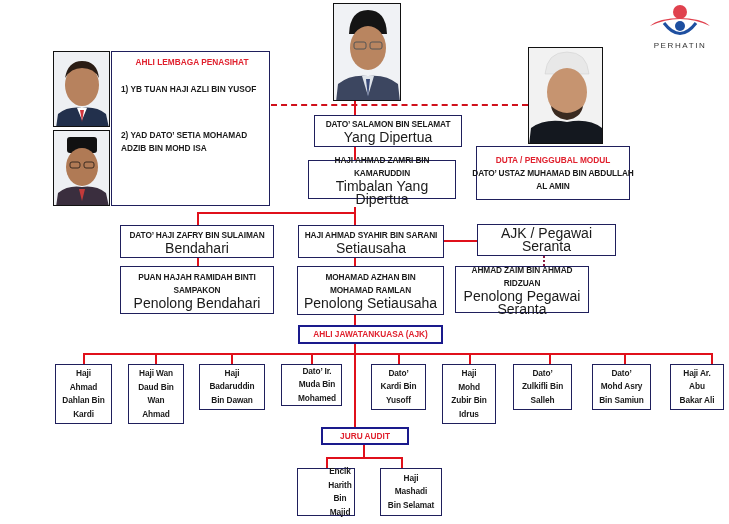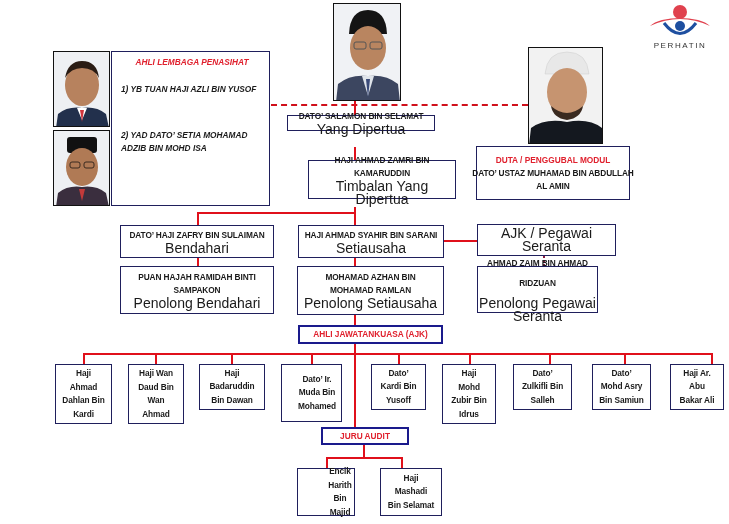--- a/index.html
+++ b/index.html
@@ -9,21 +9,21 @@
          text-align:center; display:flex; flex-direction:column; justify-content:center; align-items:center; }
   .box .nm { font-weight:bold; font-size:8.3px; line-height:13px; letter-spacing:-0.1px; }
   .box .rl { font-size:14px; line-height:13px; }
   .red-title { color:#e0212e; font-weight:bold; font-size:8.3px; line-height:13px; }
   .hdr { border:2.4px solid #1a1a8c; }
   .member .nm { line-height:13.5px; }
   .line { position:absolute; background:#e0101b; }
   .dash { position:absolute; border-top:2px dashed #d0101b; height:0; }
   .dotv { position:absolute; border-left:2px dotted #8a1a40; width:0; }
   .photo { position:absolute; box-sizing:border-box; border:1.3px solid #111; overflow:hidden; }
-  .advisor-box { position:absolute; box-sizing:border-box; border:1.3px solid #1f1f5c; background:#fff; padding:4px 6px 0 9px;font-style:italic; }
+  .advisor-box { position:absolute; box-sizing:border-box; border:1.3px solid #1f1f5c; background:#fff; padding:4px 6px 0 9px; }
   .advisor-box .red-title { text-align:center; margin-bottom:14px; }
   .advisor-box .nm { font-weight:bold; font-size:8.3px; line-height:13px; }
   .advisor-box .rl { font-size:8.3px; line-height:13px; }
   .logo { position:absolute; left:640px; top:4px; width:80px; height:50px; }
   .logo-text { position:absolute; left:0; width:80px; top:37px; text-align:center; font-size:8px;
                letter-spacing:1.6px; color:#333; }
 </style>
 </head>
 <body>
 
@@ -108,21 +108,21 @@
 </div>
 
 <div class="advisor-box" style="left:111px; top:51px; width:159px; height:155px;">
   <div class="red-title">AHLI LEMBAGA PENASIHAT</div>
   <div class="nm">1) YB TUAN HAJI AZLI BIN YUSOF</div>
   <div style="height:33px;"></div>
   <div class="nm">2) YAD DATO’ SETIA MOHAMAD</div>
   <div class="nm">ADZIB BIN MOHD ISA</div>
 </div>
 
-<div class="box" style="left:287px; top:115px; width:148px; height:16px;">
+<div class="box" style="left:314px; top:115px; width:148px; height:32px;">
   <div class="nm">DATO’ SALAMON BIN SELAMAT</div>
   <div class="rl">Yang Dipertua</div>
 </div>
 
 <div class="box" style="left:308px; top:160px; width:148px; height:39px;">
   <div class="nm">HAJI AHMAD ZAMRI BIN</div>
   <div class="nm">KAMARUDDIN</div>
   <div class="rl">Timbalan Yang Dipertua</div>
 </div>
 
@@ -148,21 +148,21 @@
 </div>
 <div class="box" style="left:297px; top:266px; width:147px; height:49px;">
   <div class="nm">MOHAMAD AZHAN BIN</div>
   <div class="nm">MOHAMAD RAMLAN</div>
   <div class="rl">Penolong Setiausaha</div>
 </div>
 
 <div class="box" style="left:477px; top:224px; width:139px; height:32px;">
   <div class="rl">AJK / Pegawai Seranta</div>
 </div>
-<div class="box" style="left:477px; top:266px; width:121px; height:47px;gap:7px;">
+<div class="box" style="left:455px; top:266px; width:134px; height:47px;">
   <div class="nm">AHMAD ZAIM BIN AHMAD</div>
   <div class="nm">RIDZUAN</div>
   <div class="rl">Penolong Pegawai Seranta</div>
 </div>
 
 <div class="box hdr" style="left:298px; top:325px; width:145px; height:19px;">
   <div class="red-title">AHLI JAWATANKUASA (AJK)</div>
 </div>
 
 <div class="box member" style="left:55px; top:364px; width:57px; height:60px;">
@@ -175,21 +175,21 @@
   <div class="nm">Haji Wan</div>
   <div class="nm">Daud Bin</div>
   <div class="nm">Wan</div>
   <div class="nm">Ahmad</div>
 </div>
 <div class="box member" style="left:199px; top:364px; width:66px; height:46px;">
   <div class="nm">Haji</div>
   <div class="nm">Badaruddin</div>
   <div class="nm">Bin Dawan</div>
 </div>
-<div class="box member" style="left:281px; top:364px; width:61px; height:58px;padding-left:11px;">
+<div class="box member" style="left:281px; top:364px; width:61px; height:42px;padding-left:11px;">
   <div class="nm">Dato’ Ir.</div>
   <div class="nm">Muda Bin</div>
   <div class="nm">Mohamed</div>
 </div>
 <div class="box member" style="left:371px; top:364px; width:55px; height:46px;">
   <div class="nm">Dato’</div>
   <div class="nm">Kardi Bin</div>
   <div class="nm">Yusoff</div>
 </div>
 <div class="box member" style="left:442px; top:364px; width:54px; height:60px;">

